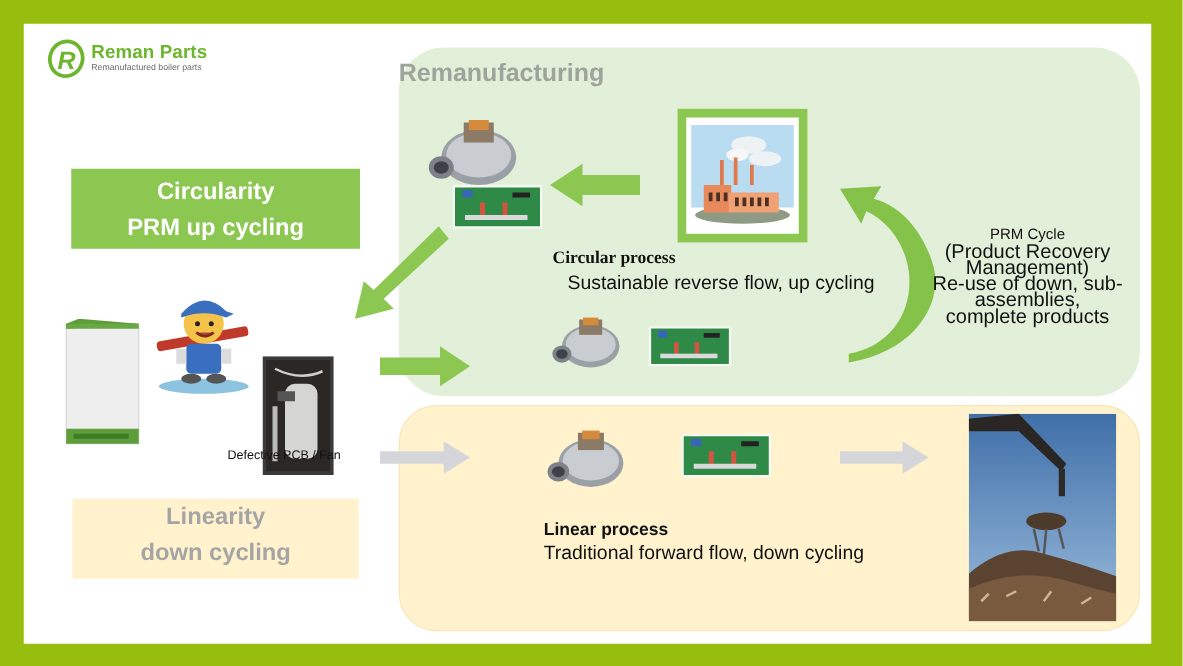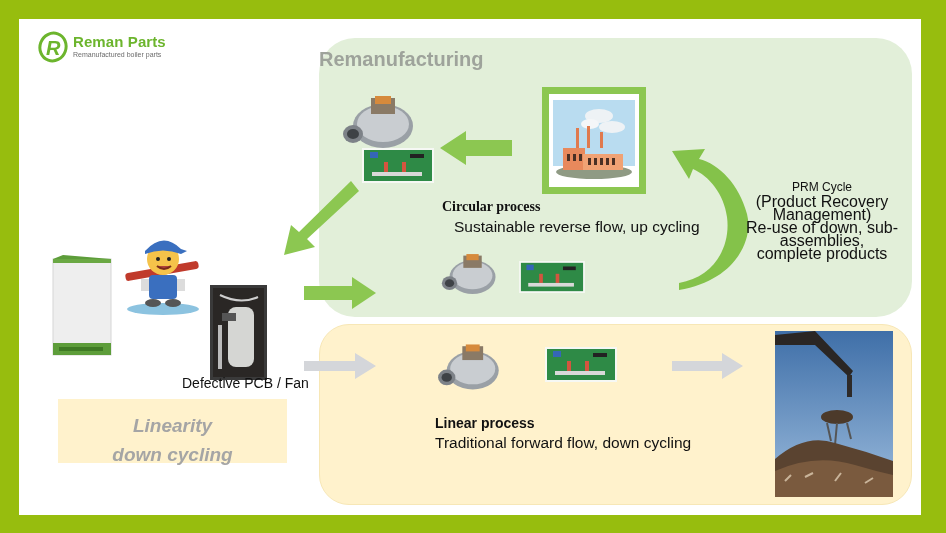--- a/index.html
+++ b/index.html
@@ -15,30 +15,30 @@
   .logo-tag { position:absolute; left:35px; top:21px; font-size:7px; color:#6c6c6c; white-space:nowrap; }
 
   
   .panel-remanufacturing { left:300px; top:19px; width:593px; height:279px; background:#e2efd9; border-radius:36px; }
   .panel-linear { left:300px; top:305px; width:593px; height:181px; background:#fff2cc; border-radius:30px; border:1px solid #f7e7b6; }
 
   .remanufacturing-title { left:300px; top:29px; width:380px; text-align:left; font-size:20px; font-weight:bold; color:#9ea39b; }
 
   .badge { text-align:center; font-weight:bold; font-size:19px; line-height:29px; }
   .badge-circularity { left:38px; top:116px; width:231px; height:64px; background:#8cc751; color:#ffffff; padding-top:4px; }
-  .badge-linearity { left:39px; top:380px; width:229px; height:64px; background:#fff2cc; color:#a5a5a5; padding-top:12px;font-style:italic; }
+  .badge-linearity { left:39px; top:380px; width:229px; height:64px; background:#fff2cc; color:#a5a5a5; padding-top:0; }
 
   .process-heading { font-size:14px; font-weight:bold; color:#111; white-space:nowrap; }
   .process-desc { font-size:15.5px; color:#111; white-space:nowrap; }
 
   .prm-text { left:718px; top:161px; width:170px; text-align:center; color:#111; }
   .prm-title { font-size:12px; line-height:15px; }
   .prm-sub { font-size:16px; line-height:13px; }
 
-  .defective-label { left:163px; top:356px; font-size:14px; color:#111; white-space:nowrap; }
+  .defective-label { left:163px; top:340px; font-size:10px; color:#111; white-space:nowrap; }
 
   .factory-frame { left:523px; top:68px; width:104px; height:107px; border:7px solid #8cc751; background:#fff; }
   svg { display:block; }
 </style>
 </head>
 <body>
 
 <div class="slide">
 
   <div class="abs panel-remanufacturing"></div>
@@ -48,20 +48,24 @@
     <svg class="logo-mark" viewBox="0 0 30 32">
       <ellipse cx="15" cy="16" rx="13" ry="14" fill="none" stroke="#6cb52d" stroke-width="3" transform="rotate(20 15 16)"></ellipse>
       <text x="8" y="24" font-family="Liberation Sans, sans-serif" font-weight="bold" font-style="italic" font-size="20" fill="#6cb52d">R</text>
     </svg>
     <span class="logo-name">Reman Parts</span>
     <span class="logo-tag">Remanufactured boiler parts</span>
   </div>
 
   <div class="abs remanufacturing-title">Remanufacturing</div>
 
+  <div class="abs badge badge-circularity">
+    <div>Circularity</div>
+    <div>PRM up cycling</div>
+  </div>
 
   <div class="abs badge badge-linearity">
     <div>Linearity</div>
     <div>down cycling</div>
   </div>
 
   <div class="abs factory-frame">
     <svg width="90" height="93" viewBox="0 0 90 93">
       <rect x="4" y="6" width="82" height="66" fill="#b9dcf0"></rect>
       <ellipse cx="50" cy="22" rx="14" ry="7" fill="#eef2f5"></ellipse>

